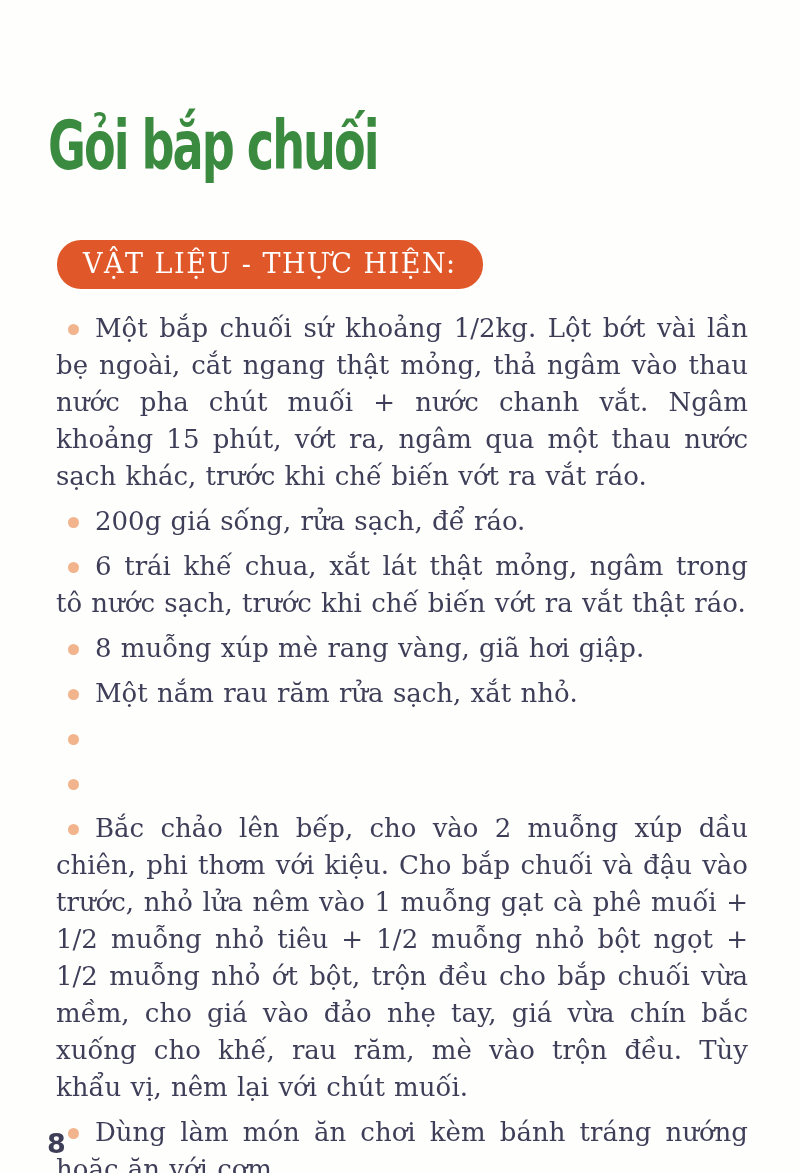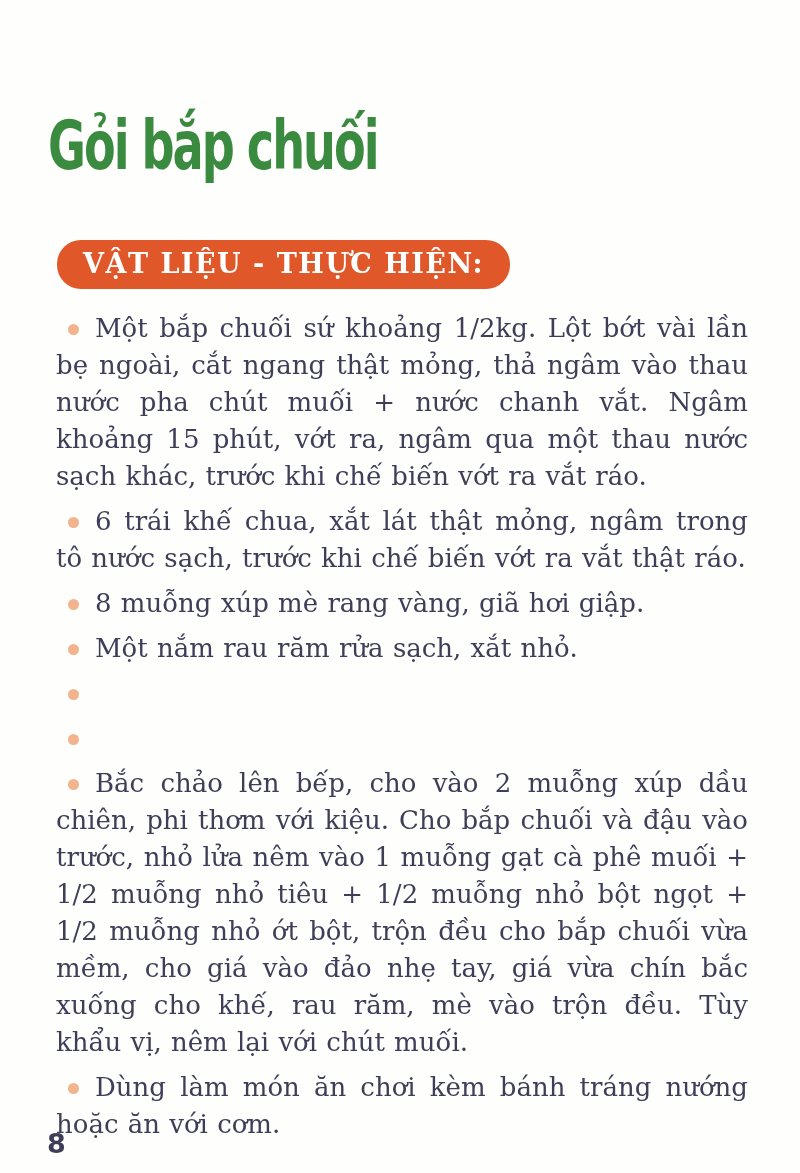--- a/index.html
+++ b/index.html
@@ -35,21 +35,21 @@
     position: absolute;
     top: 240px;
     left: 57px;
     box-sizing: border-box;
     min-width: 375px;
     background: var(--badge-orange, #e0582a);
     color: #ffffff;
     border-radius: 24px;
     padding: 8px 26px 10px 26px;
     font-family: "DejaVu Serif", "Liberation Serif", serif;
-    font-weight: bold;
+    font-weight: normal;
     font-size: 27px;
     letter-spacing: 1.5px;
     text-align: center;
     white-space: nowrap;
   }
 
   .ingredient-list {
     position: absolute;
     top: 302px;
     left: 48px;
@@ -91,20 +91,21 @@
 <body>
 
 <div class="page">
 
   <h1 class="recipe-title">Gỏi bắp chuối</h1>
 
   <div class="section-badge">VẬT LIỆU - THỰC HIỆN:</div>
 
   <div class="ingredient-list">
     <p class="list-item"><span class="bullet"></span><span>Một bắp chuối sứ khoảng 1/2kg. Lột bớt vài lần bẹ ngoài, cắt ngang thật mỏng, thả ngâm vào thau nước pha chút muối + nước chanh vắt. Ngâm khoảng 15 phút, vớt ra, ngâm qua một thau nước sạch khác, trước khi chế biến vớt ra vắt ráo.</span></p>
+    <p class="list-item"><span class="bullet"></span><span>200g giá sống, rửa sạch, để ráo.</span></p>
     <p class="list-item"><span class="bullet"></span><span>6 trái khế chua, xắt lát thật mỏng, ngâm trong tô nước sạch, trước khi chế biến vớt ra vắt thật ráo.</span></p>
     <p class="list-item"><span class="bullet"></span><span>8 muỗng xúp mè rang vàng, giã hơi giập.</span></p>
     <p class="list-item"><span class="bullet"></span><span>Một nắm rau răm rửa sạch, xắt nhỏ.</span></p>
     <p class="list-item"><span class="bullet"></span></p>
     <p class="list-item"><span class="bullet"></span></p>
     <p class="list-item"><span class="bullet"></span><span>Bắc chảo lên bếp, cho vào 2 muỗng xúp dầu chiên, phi thơm với kiệu. Cho bắp chuối và đậu vào trước, nhỏ lửa nêm vào 1 muỗng gạt cà phê muối + 1/2 muỗng nhỏ tiêu + 1/2 muỗng nhỏ bột ngọt + 1/2 muỗng nhỏ ớt bột, trộn đều cho bắp chuối vừa mềm, cho giá vào đảo nhẹ tay, giá vừa chín bắc xuống cho khế, rau răm, mè vào trộn đều. Tùy khẩu vị, nêm lại với chút muối.</span></p>
     <p class="list-item"><span class="bullet"></span><span>Dùng làm món ăn chơi kèm bánh tráng nướng hoặc ăn với cơm.</span></p>
   </div>
 
   <p class="page-number">8</p>

